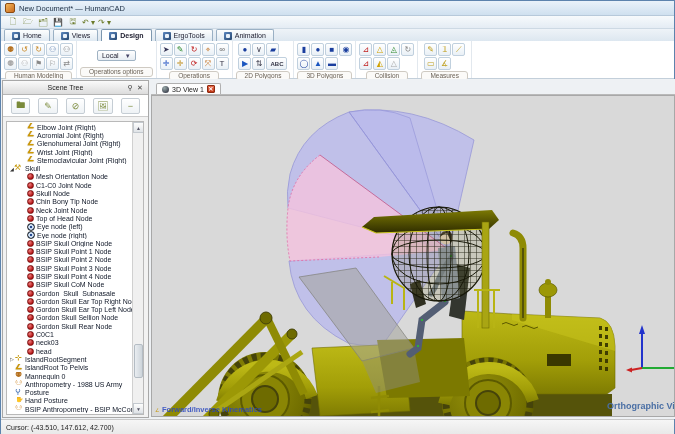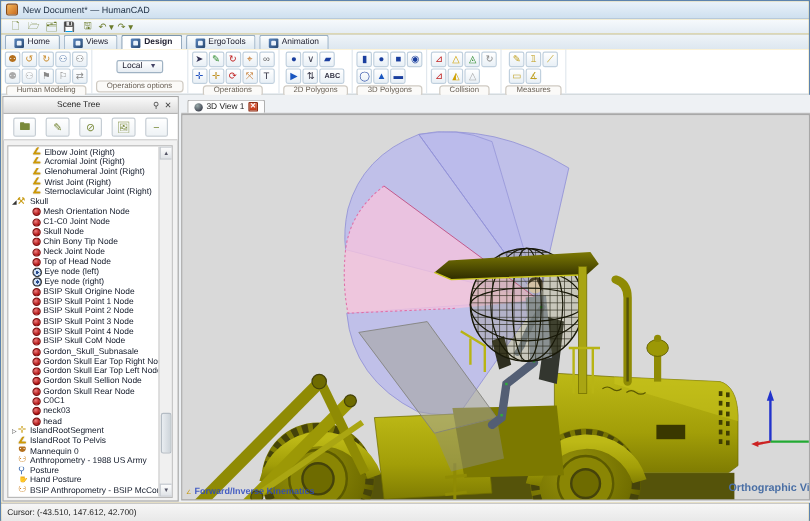--- a/index.html
+++ b/index.html
@@ -1,17 +1,17 @@
 <!DOCTYPE html>
 <html><head>
 <meta charset="utf-8">
 <style>
   * { margin:0; padding:0; box-sizing:border-box; }
   html,body { width:675px; height:434px; font-family:"Liberation Sans",sans-serif; background:#e8e8e8; overflow:hidden; }
-  #app { position:absolute; left:0; top:0; width:675px; height:434px; background:#eab308; border:1px solid #5d83ad; }
+  #app { position:absolute; left:0; top:0; width:675px; height:434px; background:#d946ef; border:1px solid #5d83ad; }
 
   
   #titlebar { position:absolute; left:0; top:0; width:100%; height:15px;
     background:linear-gradient(#eaf2fa,#cfe0ef); display:flex; align-items:center; gap:4px; padding:0 4px;
     border-bottom:1px solid #b7c9da; }
   #titlebar .app-ico { width:10px; height:10px; background:linear-gradient(135deg,#f4b75a,#c96a1e); border:1px solid #8a4a12; border-radius:2px; }
   #titlebar .title { font-size:7.5px; color:#1c2e44; }
 
   
   #qat { position:absolute; left:0; top:15px; width:100%; height:13px; background:linear-gradient(#f7fafc,#e4ecf4);

